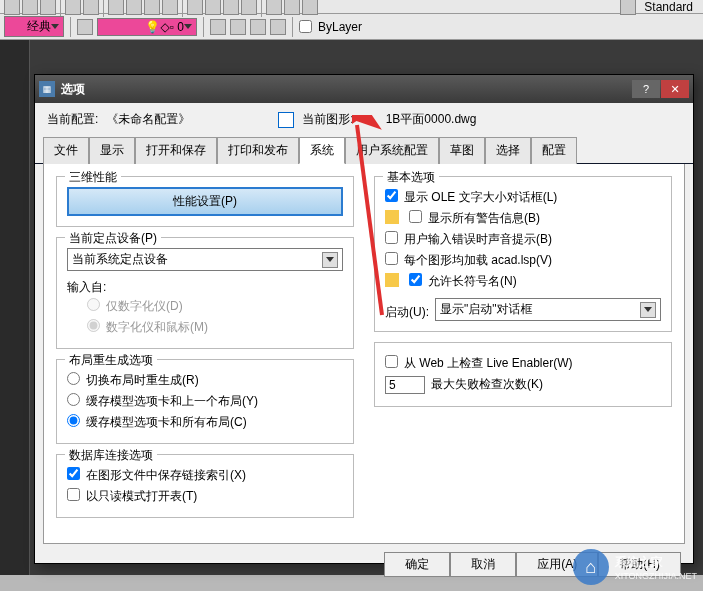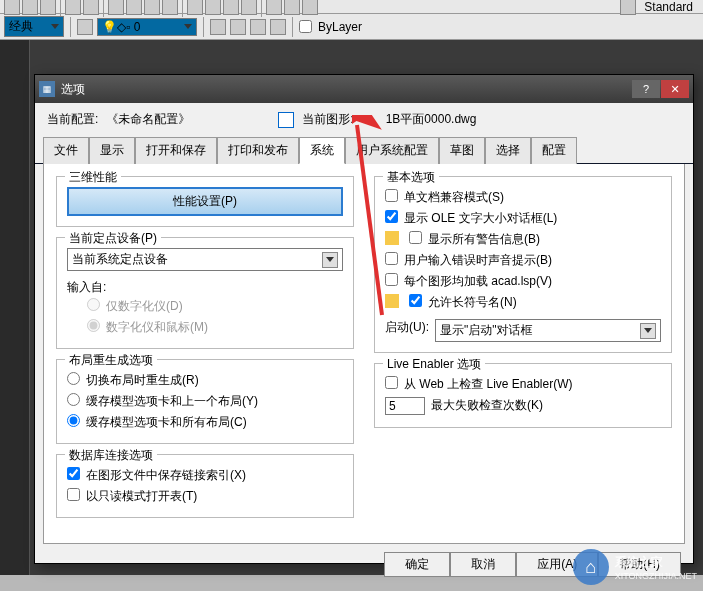--- a/index.html
+++ b/index.html
@@ -2,28 +2,28 @@
 <html><head>
 <meta charset="utf-8">
 <style>
 *{box-sizing:border-box;margin:0;padding:0;font-family:"Microsoft YaHei","SimSun",sans-serif;font-size:12px}
 body{background:#b8b8b8;width:703px;height:591px;overflow:hidden;position:relative}
 .toolbar-bg{background:#e8e8e8;height:14px;border-bottom:1px solid #999;display:flex;align-items:center;padding:0 4px;gap:2px}
 .tb-icon{width:16px;height:16px;background:#ccc;border:1px solid #888}
 .tb-sep{width:1px;height:20px;background:#999;margin:0 2px}
 .tb-text{padding:0 6px}
 .toolbar2{background:#e8e8e8;height:26px;border-bottom:1px solid #999;display:flex;align-items:center;padding:0 4px;gap:4px}
-.dropdown-small{background:#0369a1;border:1px solid #7a7a7a;padding:1px 4px;min-width:60px;display:flex;justify-content:space-between;align-items:center}
+.dropdown-small{background:#ec4899;border:1px solid #7a7a7a;padding:1px 4px;min-width:60px;display:flex;justify-content:flex-end;align-items:center}
 .chev{width:0;height:0;border-left:4px solid transparent;border-right:4px solid transparent;border-top:5px solid #333}
 .dark-strip{background:#3a3a3a;height:535px;padding:8px 0 0 30px;position:relative}
 .left-tools{position:absolute;left:0;top:0;width:30px;height:100%;background:#2a2a2a;border-right:1px solid #555}
 .dialog{position:absolute;left:34px;top:74px;width:660px;height:490px;background:#f0f0f0;border:1px solid #000;box-shadow:4px 4px 12px rgba(0,0,0,.4)}
 .titlebar{height:28px;background:linear-gradient(#5a5a5a,#3a3a3a);display:flex;align-items:center;padding:0 4px;color:#fff}
 .title-icon{width:16px;height:16px;background:#4a7bab;margin-right:6px;display:flex;align-items:center;justify-content:center;font-size:9px}
-.title-text{flex:1;font-weight:normal}
+.title-text{flex:1;font-weight:bold}
 .win-btns{display:flex;gap:1px}
 .win-btn{width:28px;height:18px;background:#666;color:#fff;display:flex;align-items:center;justify-content:center;font-size:11px;cursor:pointer}
 .win-btn.close{background:#c04040}
 .config-row{padding:8px 12px;display:flex;align-items:center;gap:8px}
 .dwg-icon{width:16px;height:16px;background:#fff;border:1px solid #06c;margin-left:80px}
 .tabs{display:flex;padding:0 8px;border-bottom:1px solid #0f172a;gap:-1px}
 .tab{padding:4px 10px;background:#e8e8e8;border:1px solid #999;border-bottom:none;cursor:pointer;position:relative;top:1px}
 .tab.active{background:#fff;border-bottom:1px solid #fff}
 .tab-body{background:#fff;margin:0 8px 8px;border:1px solid #999;border-top:none;height:380px;padding:12px;display:flex;gap:20px}
 .col{flex:1;display:flex;flex-direction:column;gap:10px}
@@ -182,24 +182,20 @@
             <input type="checkbox" style="">
             <span>以只读模式打开表(T)</span>
           </label>
       </div>
     </div>
 
     <div class="col">
       <div class="fieldset">
         <div class="legend">基本选项</div>
         <label class="check-row">
-            <input type="checkbox" style="">
-            <span>单文档兼容模式(S)</span>
-          </label>
-        <label class="check-row">
             <input type="checkbox" checked="" style="">
             <span>显示 OLE 文字大小对话框(L)</span>
           </label>
         <label class="check-row">
             <span class="small-icon"></span>
             <input type="checkbox" style="">
             <span>显示所有警告信息(B)</span>
           </label>
         <label class="check-row">
             <input type="checkbox" style="">
@@ -207,33 +203,32 @@
           </label>
         <label class="check-row">
             <input type="checkbox" style="">
             <span>每个图形均加载 acad.lsp(V)</span>
           </label>
         <label class="check-row">
             <span class="small-icon"></span>
             <input type="checkbox" checked="" style="">
             <span>允许长符号名(N)</span>
           </label>
-        <div style="display:flex;align-items:flex-start;gap:6px;margin-top:6px">
+        <div style="display:flex;align-items:flex-end;gap:6px;margin-top:6px">
           <span>启动(U):</span>
           <div class="combo" style="flex:1">
             <span>显示"启动"对话框</span>
               <div class="combo-btn">
                 <span class="chev"></span>
               </div>
           </div>
         </div>
       </div>
 
       <div class="fieldset">
-        <div class="legend">Live Enabler 选项</div>
         <label class="check-row">
             <input type="checkbox" style="">
             <span>从 Web 上检查 Live Enabler(W)</span>
           </label>
         <div class="check-row">
           <input class="num-input" value="5" style="">
           <span>最大失败检查次数(K)</span>
         </div>
       </div>
     </div>

